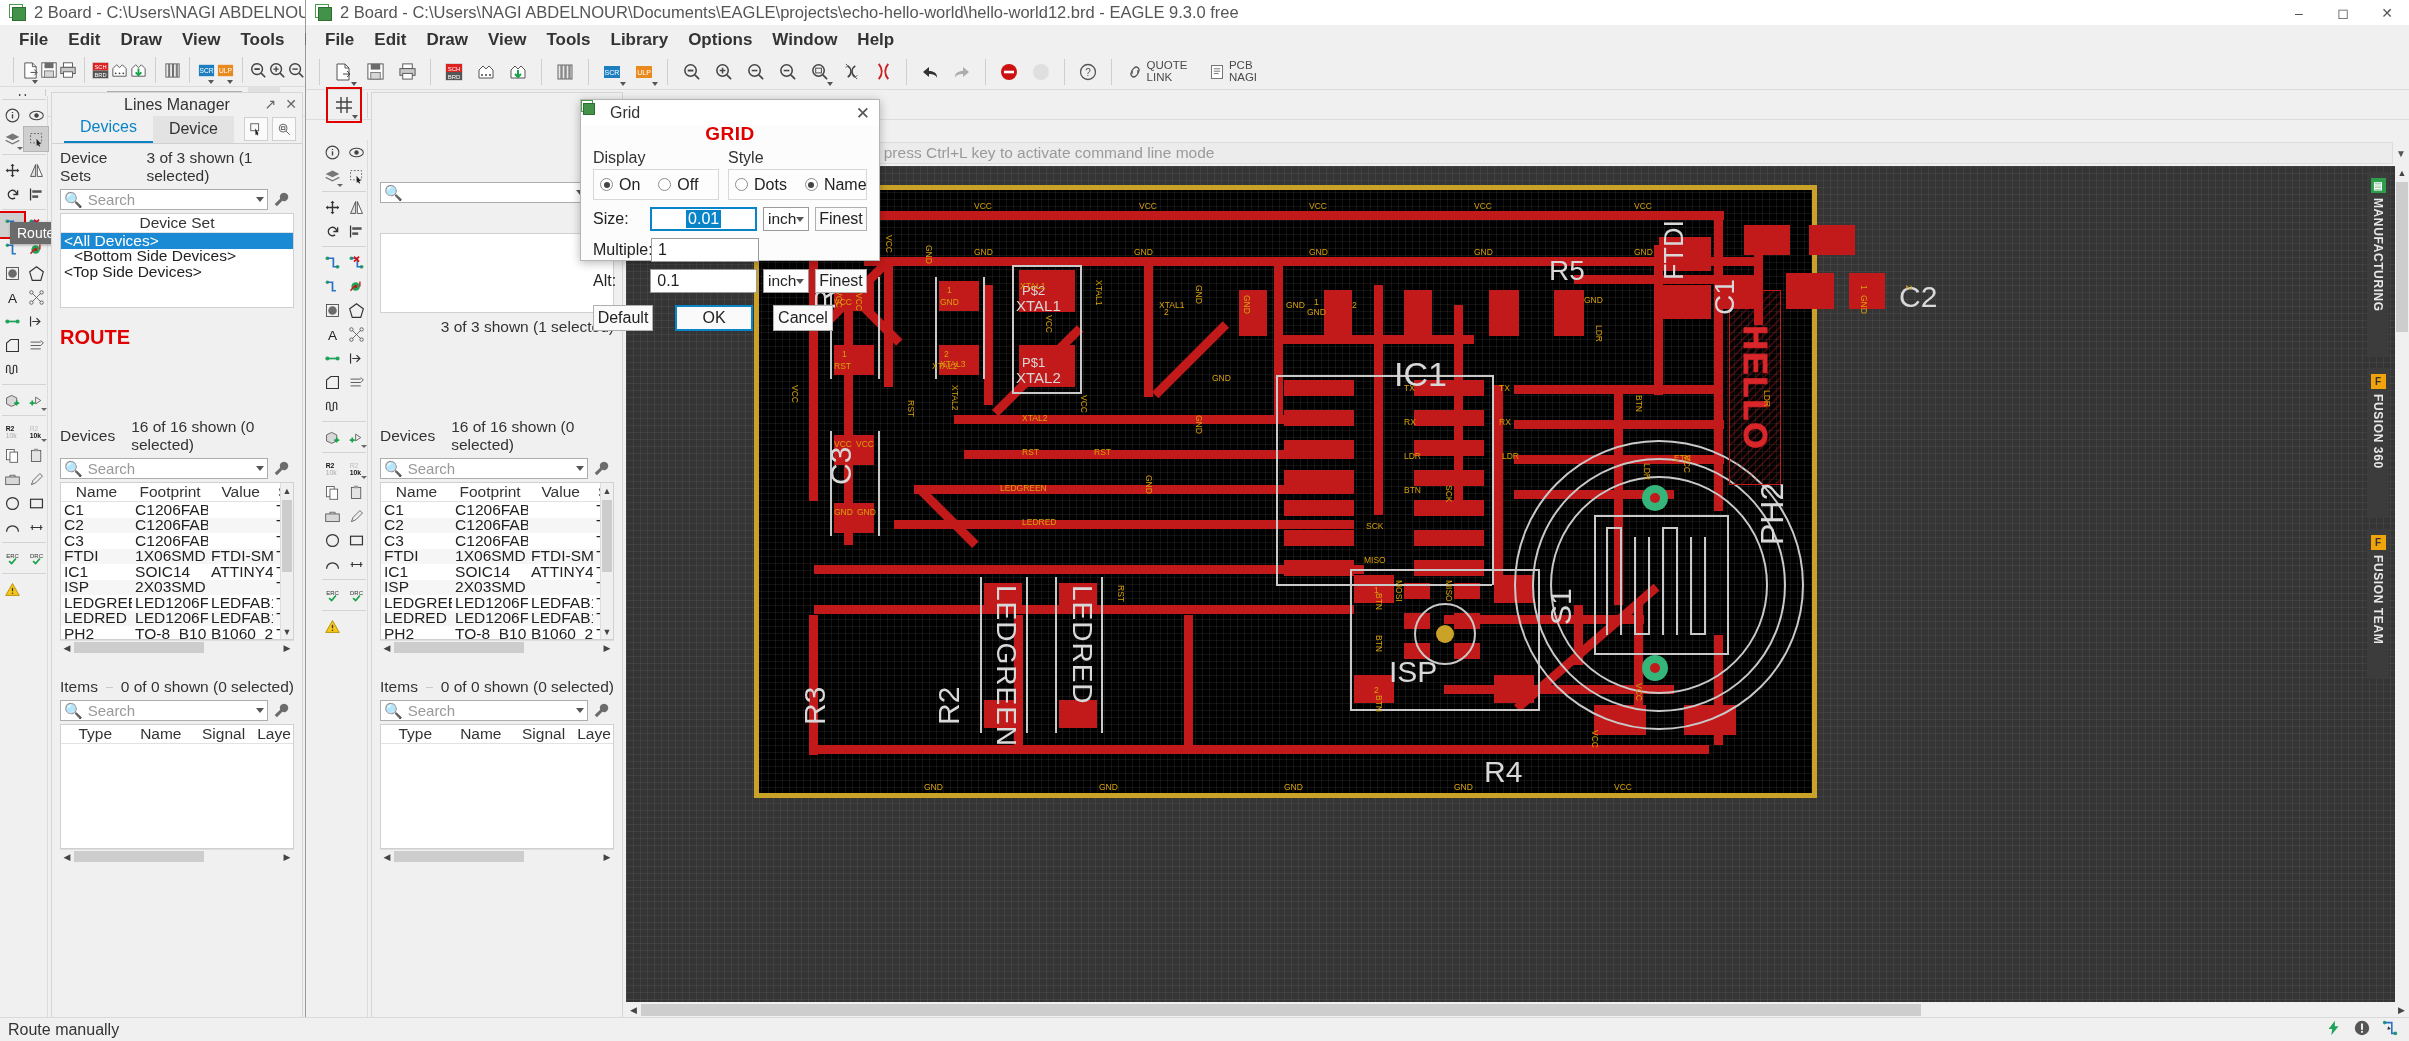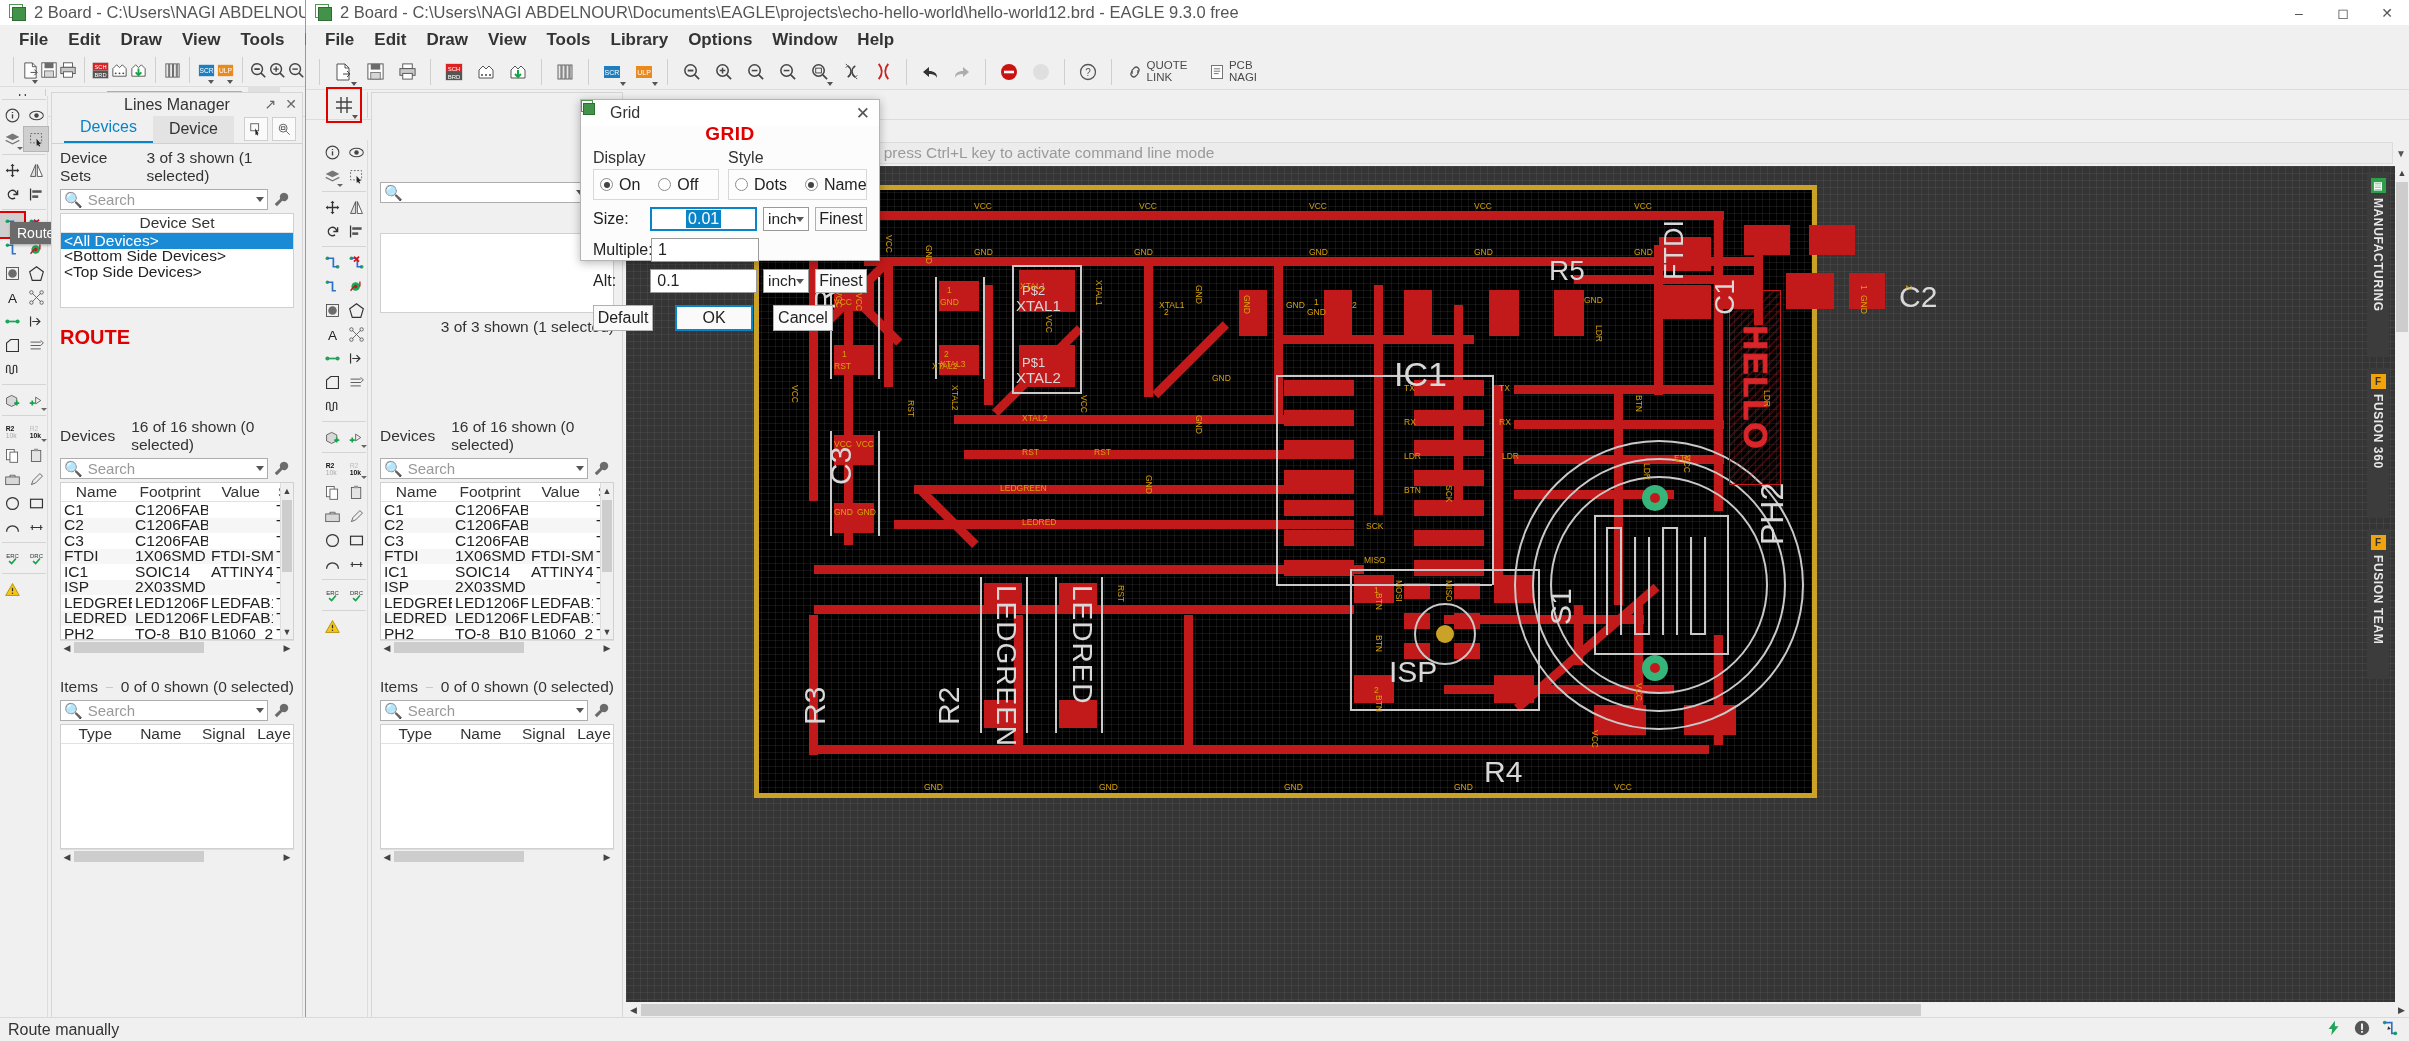--- a/index.html
+++ b/index.html
@@ -589,21 +589,21 @@
           </div>
         </div>
         <div class="grid1" style="height:95px;">
           <div class="ghead">
             <div style="width:100%;">Device Set</div>
           </div>
           <div class="grow sel">
               <span style="padding-left:3px;">&lt;All Devices&gt;</span>
             </div>
           <div class="grow">
-              <span style="padding-left:3px;">&lt;Bottom Side Devices&gt;</span>
+              <span style="padding-left:13px;">&lt;Bottom Side Devices&gt;</span>
             </div>
           <div class="grow">
               <span style="padding-left:3px;">&lt;Top Side Devices&gt;</span>
             </div>
         </div>
       </div>
 
       <div style="position:absolute;left:8px;top:233px;color:#e00000;font-weight:bold;font-size:20px;">ROUTE</div>
 
       <div class="sect" style="position:absolute;left:0;top:320px;width:100%;">

